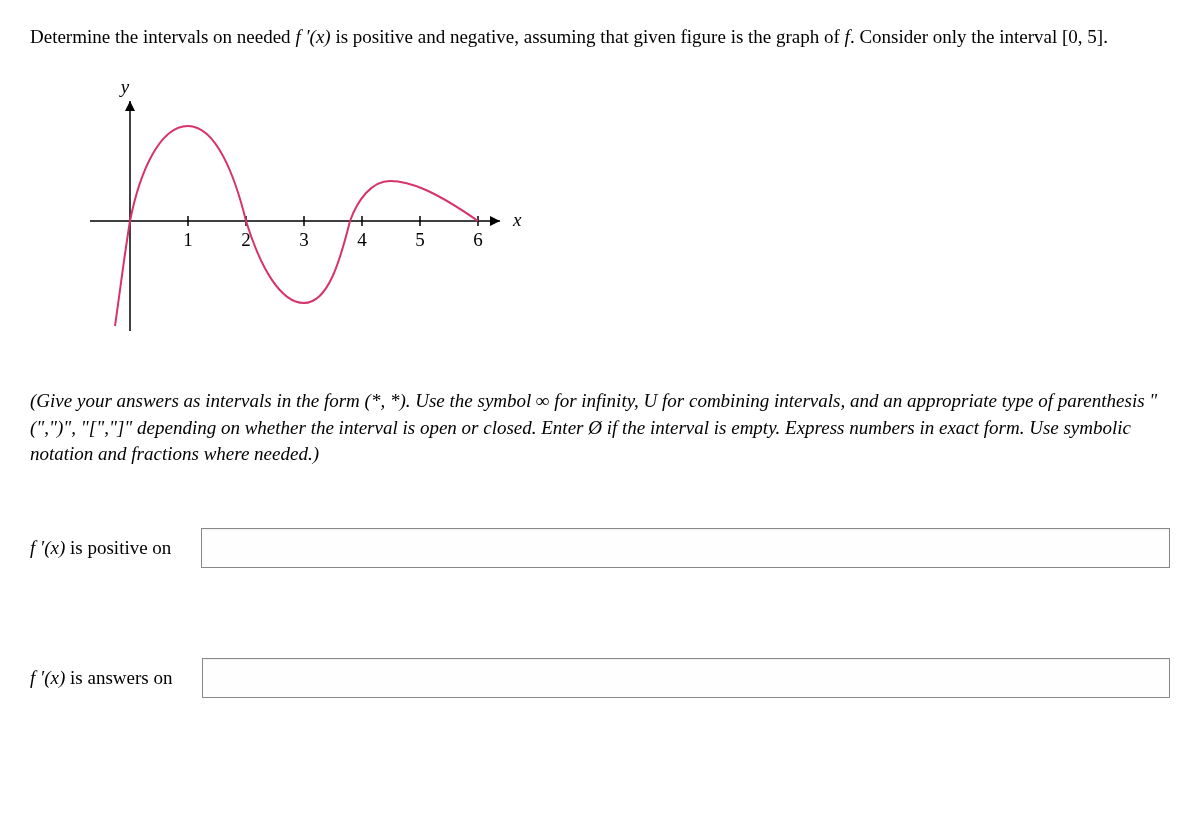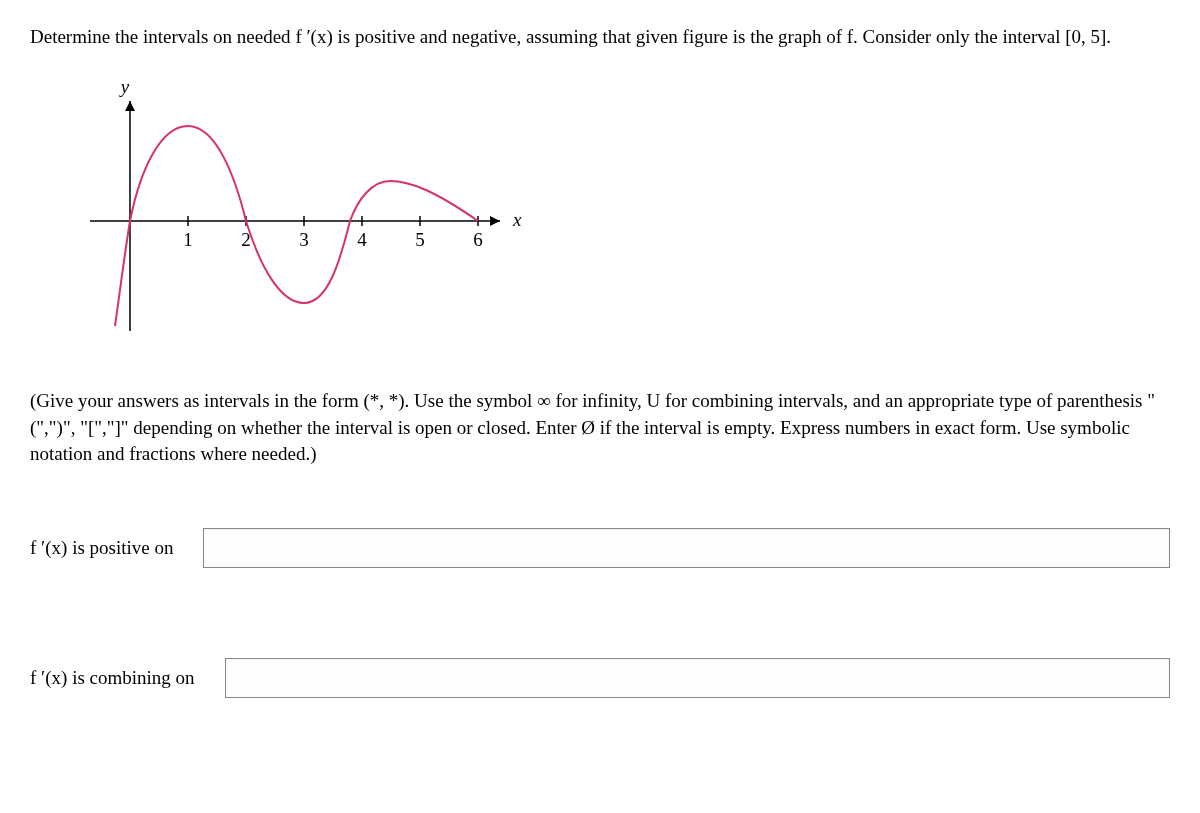--- a/index.html
+++ b/index.html
@@ -8,28 +8,30 @@
     color: #000;
     margin: 0;
     padding: 24px 30px;
     background: #fff;
     line-height: 1.4;
   }
   .question-text {
     margin-bottom: 30px;
   }
   .math-italic {
+    font-style: italic;
     font-family: 'Times New Roman', serif;
   }
   .graph-container {
     margin-left: 60px;
     margin-bottom: 40px;
   }
   .instructions {
     margin-bottom: 60px;
+    font-style: italic;
   }
   .answer-row {
     display: flex;
     align-items: center;
     margin-bottom: 90px;
   }
   .answer-label {
     white-space: nowrap;
     margin-right: 30px;
   }
@@ -96,16 +98,16 @@
 
 <div class="answer-row">
   <span class="answer-label">
     <span class="math-italic">f ′(x)</span><span> is positive on</span>
   </span>
   <input type="text" class="answer-input" value="" style="">
 </div>
 
 <div class="answer-row">
   <span class="answer-label">
-    <span class="math-italic">f ′(x)</span><span> is combining on</span>
+    <span class="math-italic">f ′(x)</span><span> is answers on</span>
   </span>
   <input type="text" class="answer-input" value="" style="">
 </div>
 
 </body></html>

